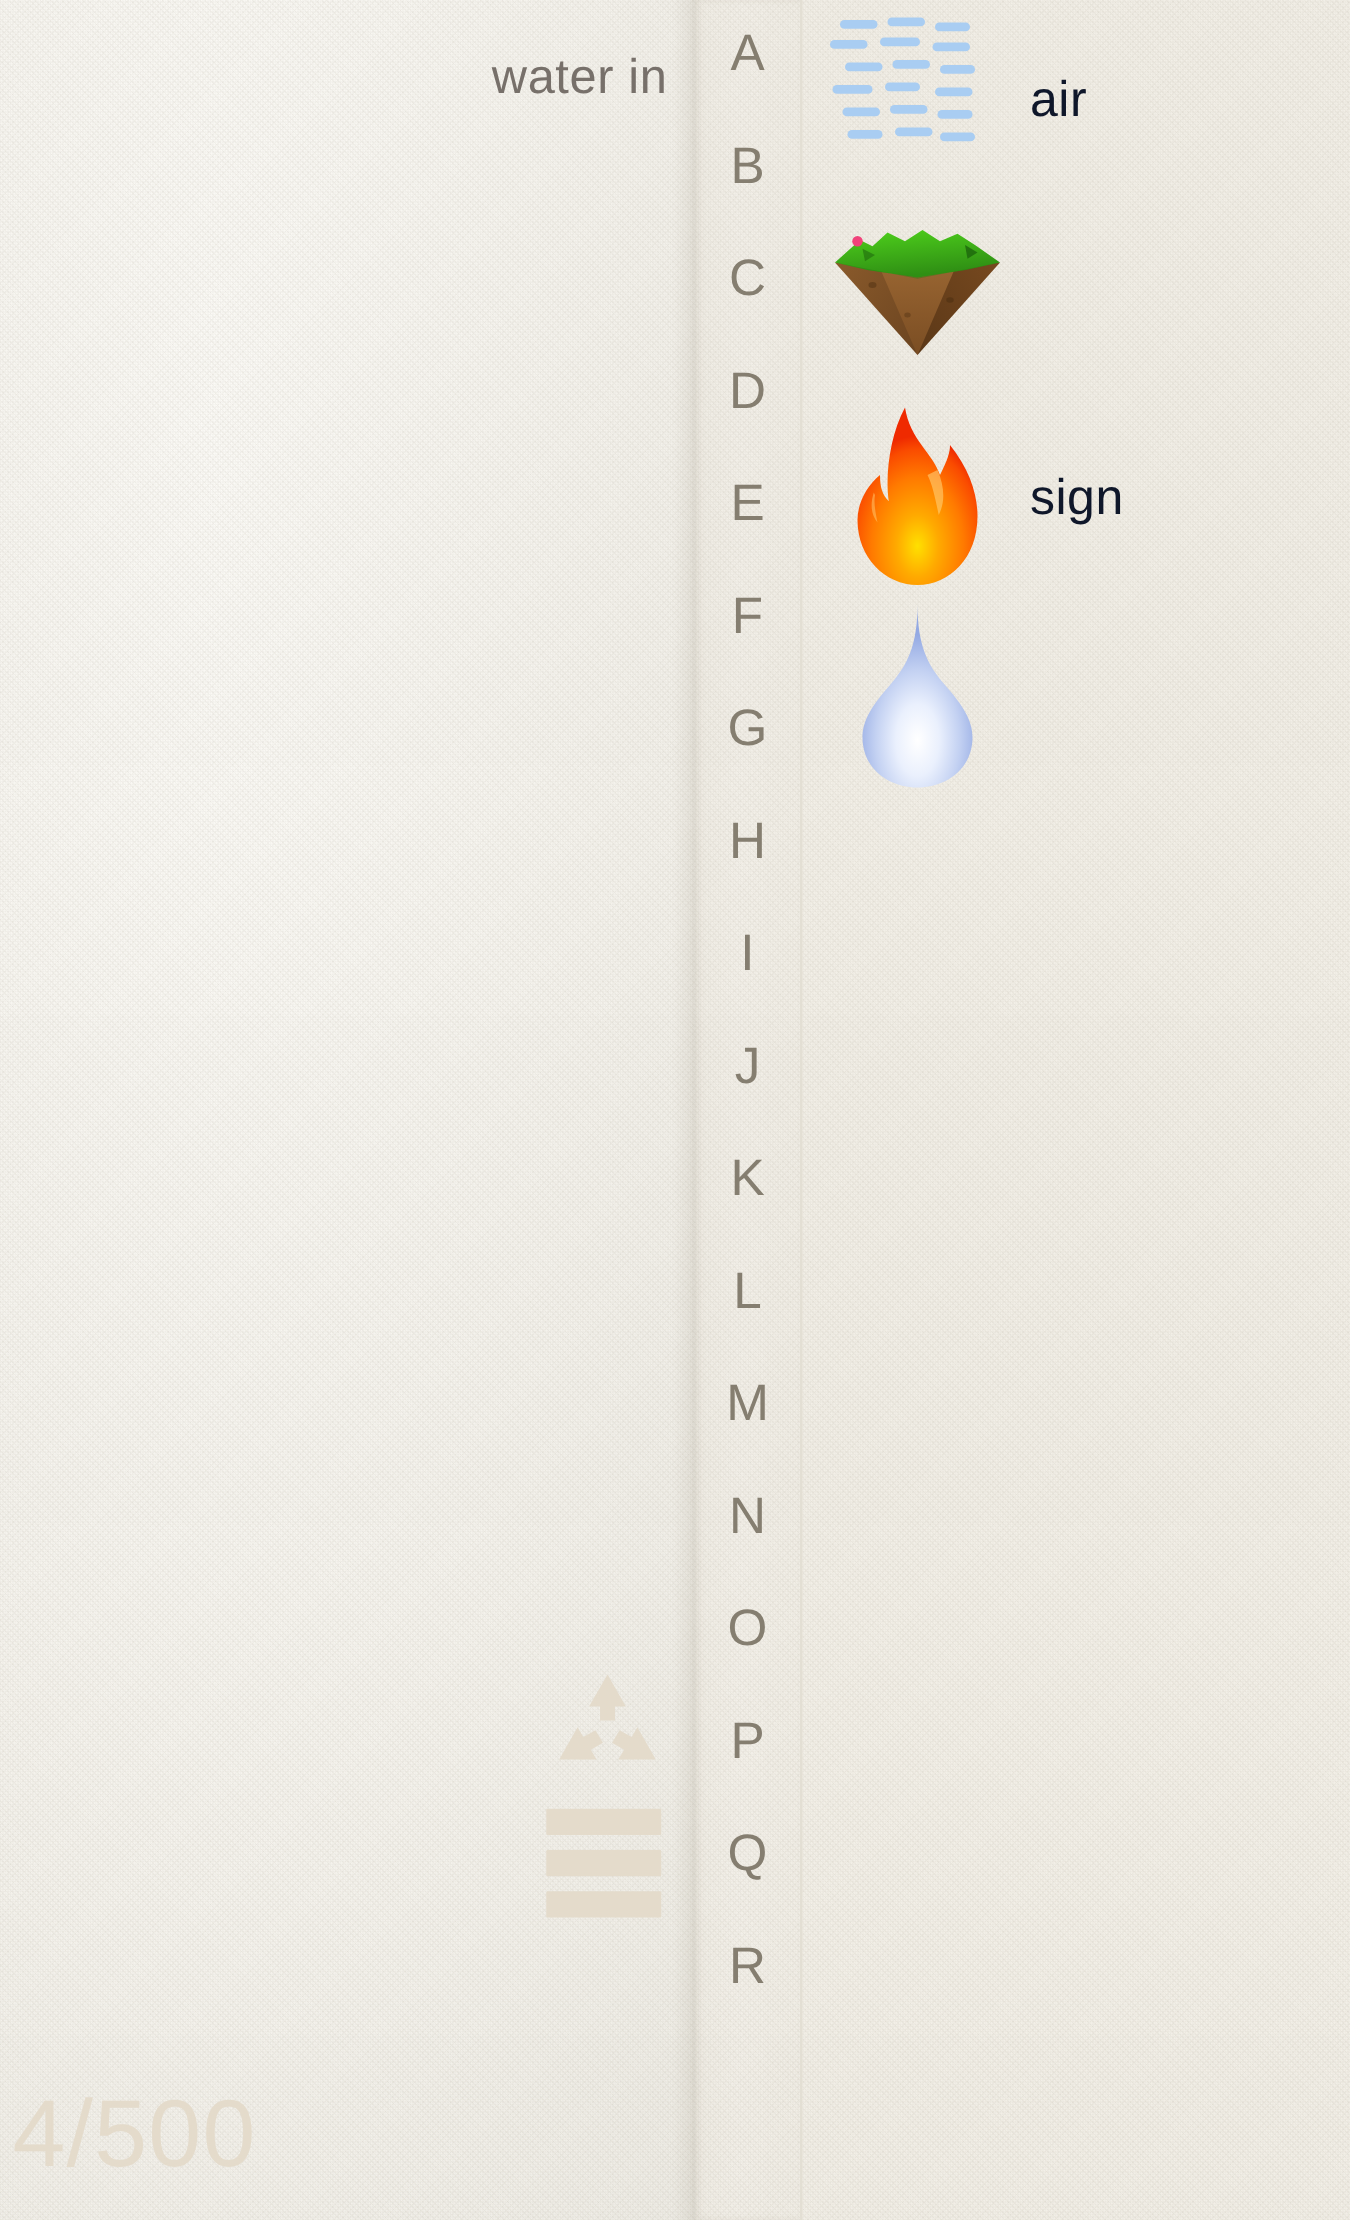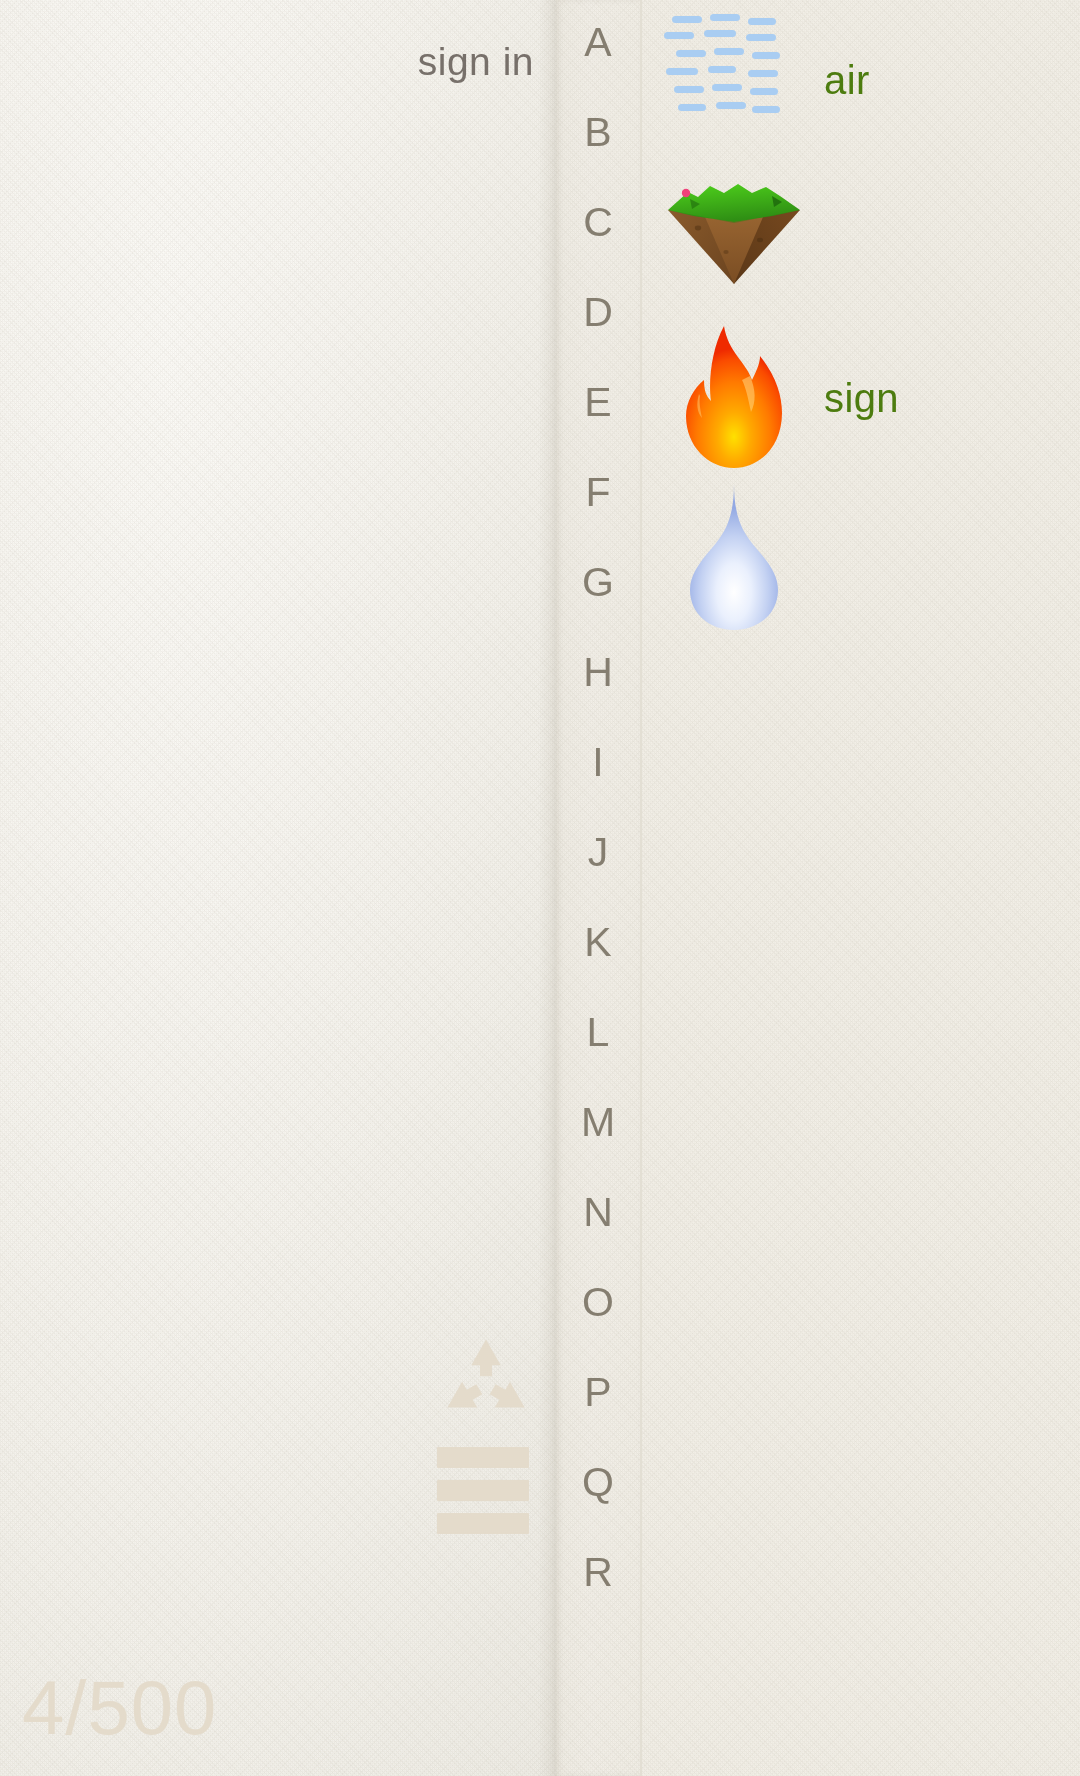--- a/index.html
+++ b/index.html
@@ -38,21 +38,21 @@
 
   
   #signin{
     position:absolute;right:22px;top:40px;
     font-size:39px;color:#77706a;letter-spacing:.5px;
     cursor:pointer;
   }
 
   
   #counter{
-    position:absolute;left:22px;bottom:30px;
+    position:absolute;left:10px;bottom:30px;
     font-size:76px;color:#e4dbcb;letter-spacing:1px;
     line-height:1;
     user-select:none;
   }
 
   
   #recycle-btn{
     position:absolute;left:440px;top:1334px;width:92px;height:92px;cursor:pointer;
   }
   #menu-btn{
@@ -86,21 +86,21 @@
   }
   .element-row{
     position:absolute;left:0;width:440px;height:180px;cursor:pointer;
   }
   .element-icon{
     position:absolute;left:22px;top:0;width:140px;height:160px;
   }
   .element-label{
     position:absolute;left:182px;top:0;height:160px;
     display:flex;align-items:center;
-    font-size:40px;color:#4d7c0f;letter-spacing:.4px;
+    font-size:40px;color:#0f172a;letter-spacing:.4px;
   }
 
   
   .air-wrap{position:relative;width:140px;height:120px;top:14px;}
   .air-dash{
     position:absolute;height:7px;border-radius:4px;background:#a9cdf2;
   }
 
   
   .earth-wrap{position:relative;width:140px;height:150px;top:6px;}
@@ -112,21 +112,21 @@
   .water-wrap{position:relative;width:140px;height:160px;top:0px;}
 
   svg{display:block;overflow:visible;}
 </style>
 </head>
 <body>
 
 <div id="workspace">
   <div class="paper-tex"></div>
 
-  <div id="signin">sign in</div>
+  <div id="signin">water in</div>
 
   <div id="counter">4/500</div>
 
   <div id="recycle-btn">
     <span>
       <svg width="92" height="92" viewBox="0 0 100 100" aria-hidden="true">
         <g fill="#e4dbcb">
 
           <path d="M50 6 L66 34 L56.5 34 L56.5 46 L43.5 46 L43.5 34 L34 34 Z"></path>
 

